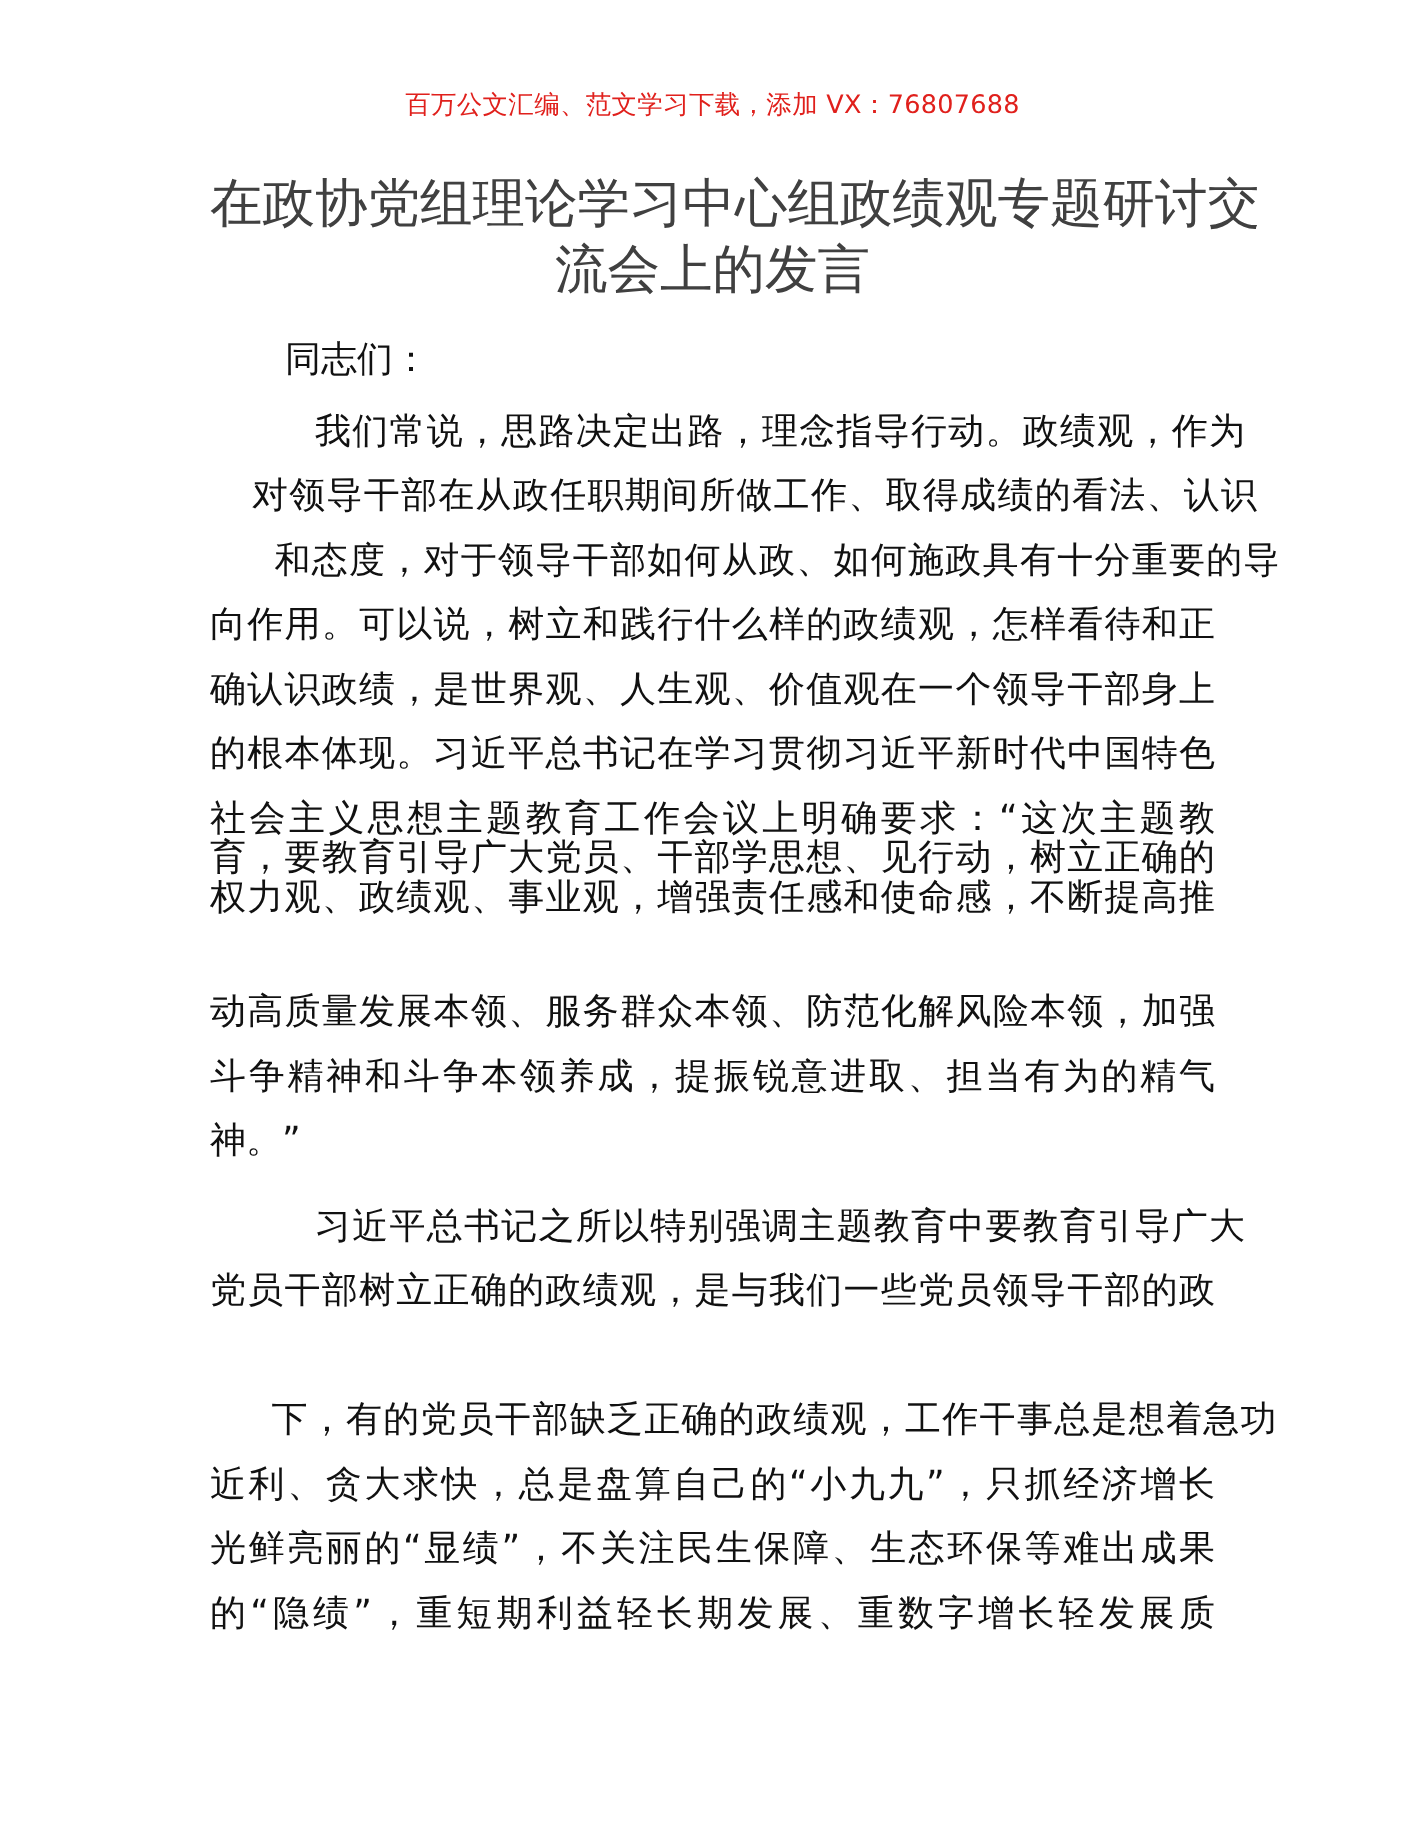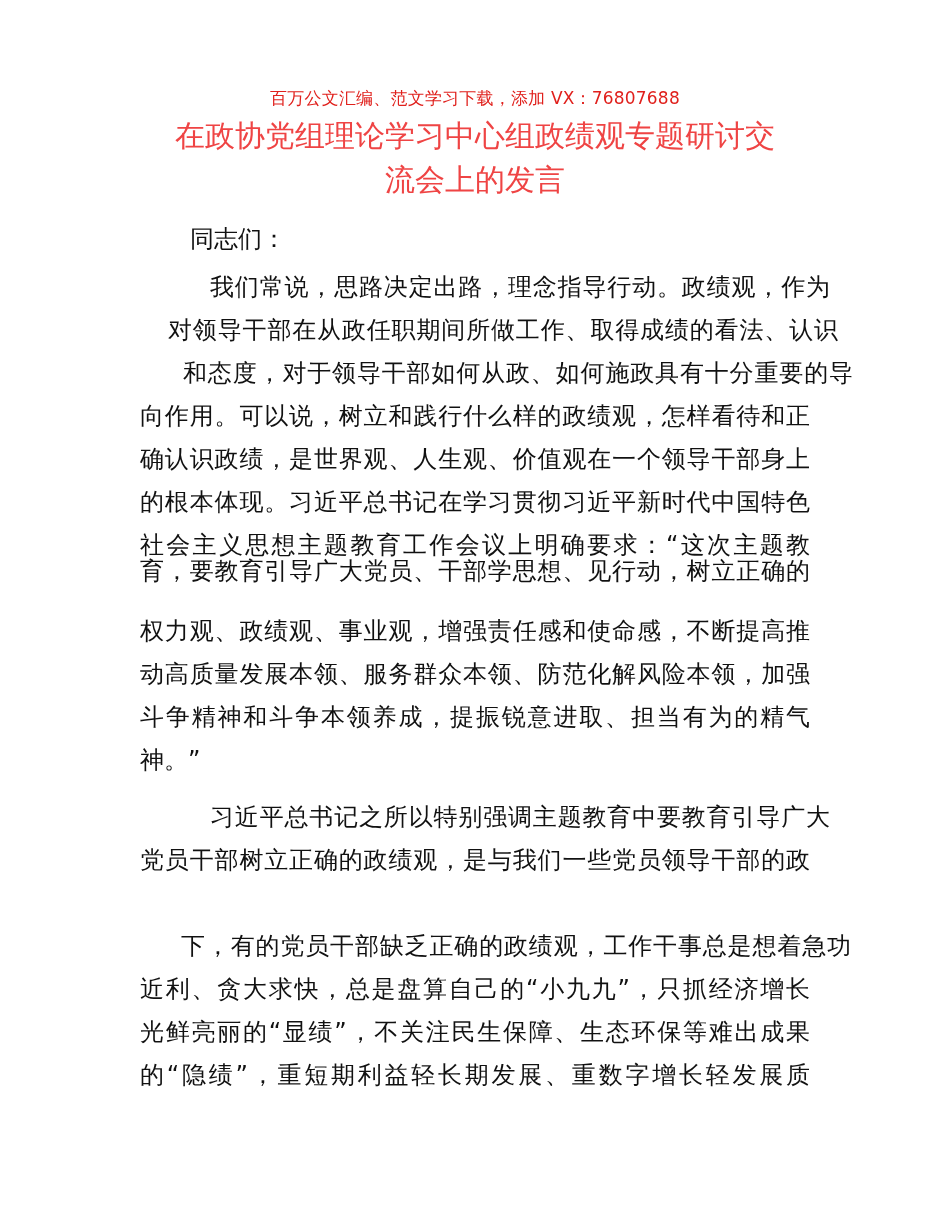--- a/index.html
+++ b/index.html
@@ -25,30 +25,29 @@
     .watermark {
       position: absolute;
       left: 0;
       top: 57px;
       width: 950px;
       text-align: center;
       font-size: 17px;
       line-height: 26px;
       color: #e0201c;
       letter-spacing: 0.2px;
-      margin-top: 28px;
     }
     .title {
       position: absolute;
       left: 140px;
       width: 670px;
       text-align: center;
-      font-size: 30px;
+      font-size: 35px;
       line-height: 40px;
-      color: #ef4444;
+      color: #404040;
       white-space: nowrap;
     }
     .title.l1 { top: 116px; }
     .title.l2 { top: 160px; }
     .line {
       position: absolute;
       left: 140px;
       width: 670px;
       font-size: 24px;
       line-height: 34px;
@@ -82,21 +81,21 @@
   <div class="salutation">同志们：</div>
 
   <div class="line indent" style="top:270px;">我们常说，思路决定出路，理念指导行动。政绩观，作为</div>
   <div class="line" style="top:313px;margin-left:28px;">对领导干部在从政任职期间所做工作、取得成绩的看法、认识</div>
   <div class="line" style="top:356px;margin-left:43px;">和态度，对于领导干部如何从政、如何施政具有十分重要的导</div>
   <div class="line" style="top:399px;">向作用。可以说，树立和践行什么样的政绩观，怎样看待和正</div>
   <div class="line" style="top:442px;">确认识政绩，是世界观、人生观、价值观在一个领导干部身上</div>
   <div class="line" style="top:485px;">的根本体现。习近平总书记在学习贯彻习近平新时代中国特色</div>
   <div class="line" style="top:528px;">社会主义思想主题教育工作会议上明确要求：“这次主题教</div>
   <div class="line" style="top:554px;">育，要教育引导广大党员、干部学思想、见行动，树立正确的</div>
-  <div class="line" style="top:614px;">权力观、政绩观、事业观，增强责任感和使命感，不断提高推</div>
+  <div class="line" style="top:581px;">权力观、政绩观、事业观，增强责任感和使命感，不断提高推</div>
   <div class="line" style="top:657px;">动高质量发展本领、服务群众本领、防范化解风险本领，加强</div>
   <div class="line" style="top:700px;">斗争精神和斗争本领养成，提振锐意进取、担当有为的精气</div>
   <div class="line last" style="top:743px;">神。”</div>
 
   <div class="line indent" style="top:800px;">习近平总书记之所以特别强调主题教育中要教育引导广大</div>
   <div class="line" style="top:843px;">党员干部树立正确的政绩观，是与我们一些党员领导干部的政</div>
   <div class="line" style="top:929px;margin-left:41px;">下，有的党员干部缺乏正确的政绩观，工作干事总是想着急功</div>
   <div class="line" style="top:972px;">近利、贪大求快，总是盘算自己的“小九九”，只抓经济增长</div>
   <div class="line" style="top:1015px;">光鲜亮丽的“显绩”，不关注民生保障、生态环保等难出成果</div>
   <div class="line" style="top:1058px;">的“隐绩”，重短期利益轻长期发展、重数字增长轻发展质</div>

